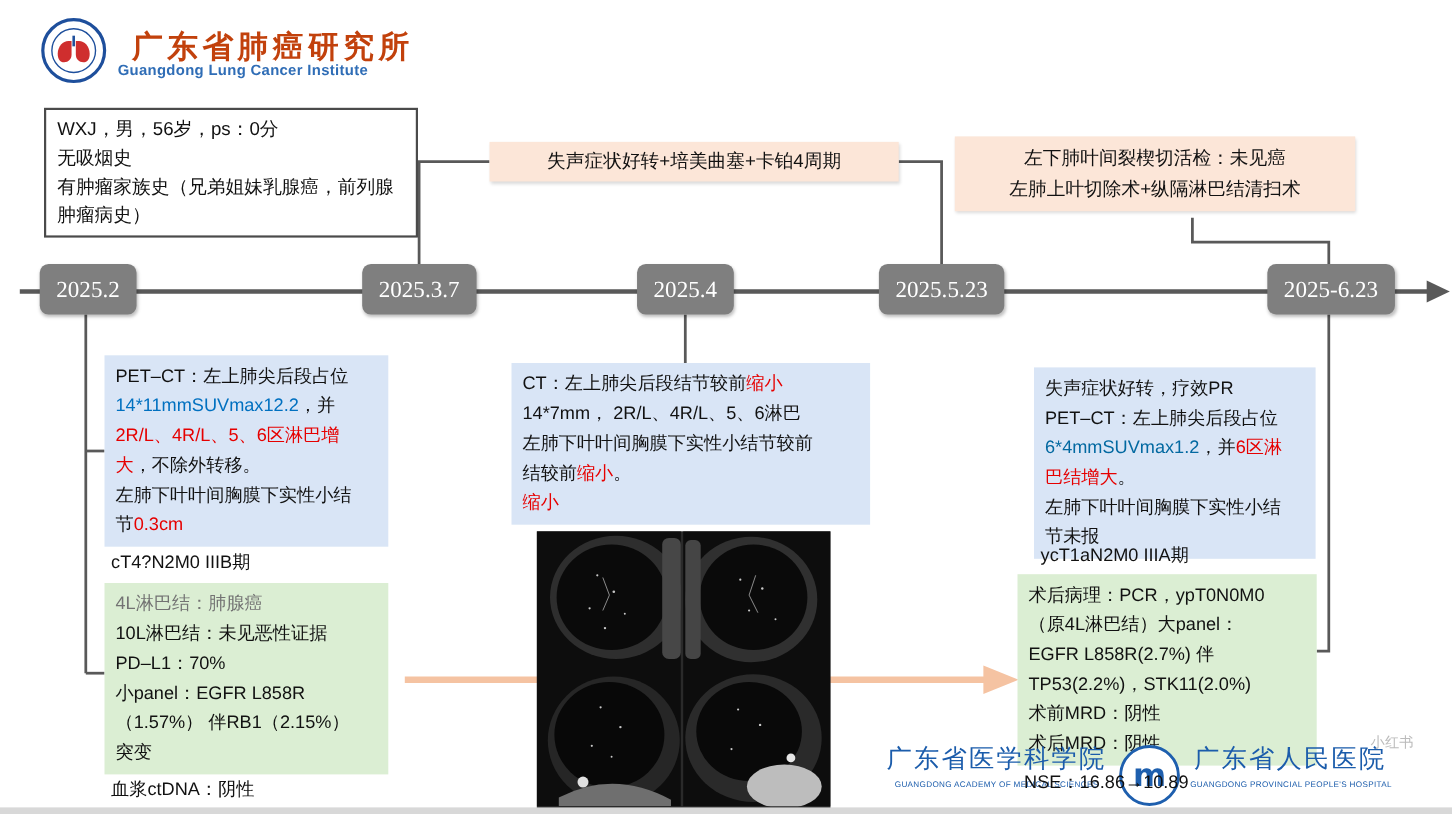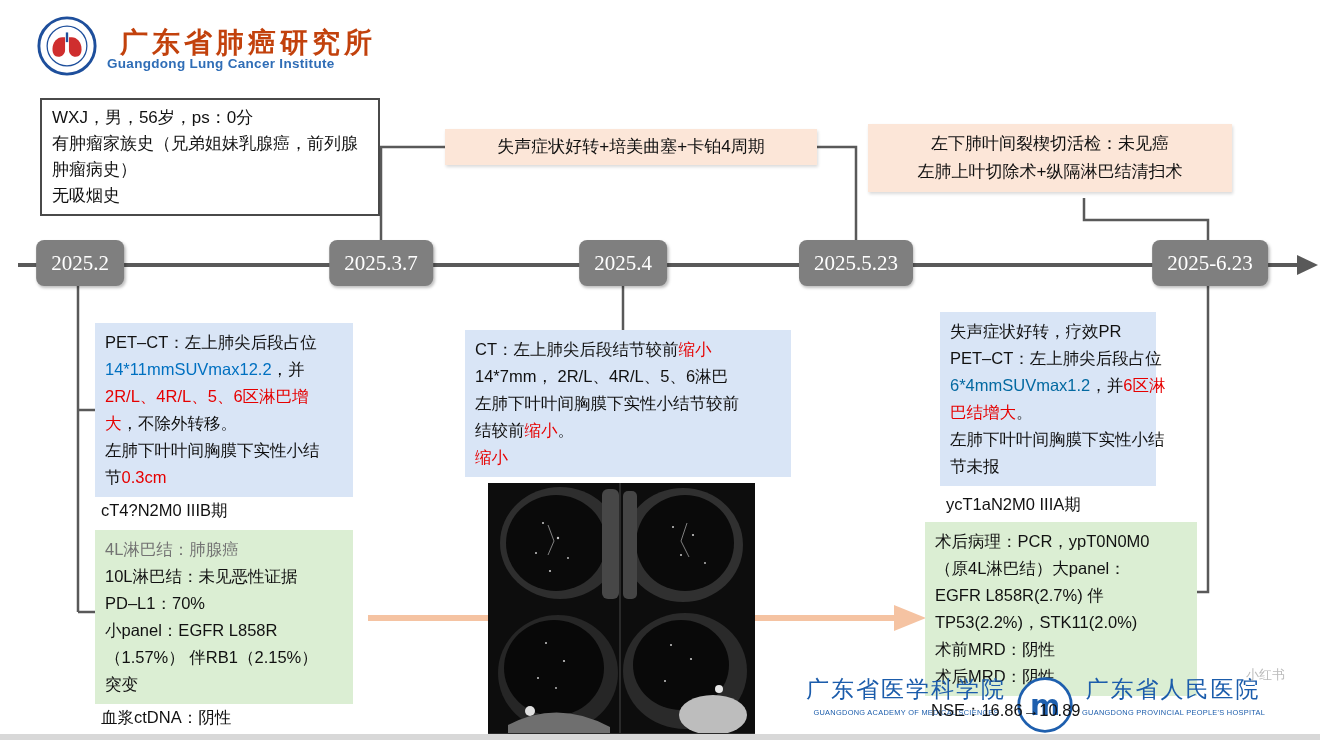--- a/index.html
+++ b/index.html
@@ -62,22 +62,22 @@
     <circle cx="32" cy="32" r="20.5" fill="#ffffff" stroke="#1e4f9c" stroke-width="1.3"></circle>
     <path d="M30,23 v13 c0,4 -3,7 -7,7 s-6,-3 -6,-8 c0,-7 5,-12 10,-12 z" fill="#cf2e2e"></path>
     <path d="M34,23 v13 c0,4 3,7 7,7 s6,-3 6,-8 c0,-7 -5,-12 -10,-12 z" fill="#cf2e2e"></path>
     <rect x="30.8" y="18" width="2.4" height="10" fill="#1e4f9c"></rect>
   </svg>
   <div class="inst-title-cn">广东省肺癌研究所</div>
   <div class="inst-title-en">Guangdong Lung Cancer Institute</div>
 
   <div class="patient-box">
       <div><span>WXJ，男，56岁，ps：0分</span></div>
+      <div><span>无吸烟史</span></div>
       <div><span>有肿瘤家族史（兄弟姐妹乳腺癌，前列腺肿瘤病史）</span></div>
-      <div><span>无吸烟史</span></div>
     </div>
 
   <div class="tl-node" style="left:80px">2025.2</div>
   <div class="tl-node" style="left:381px">2025.3.7</div>
   <div class="tl-node" style="left:623px">2025.4</div>
   <div class="tl-node" style="left:856px">2025.5.23</div>
   <div class="tl-node" style="left:1210px">2025-6.23</div>
 
   <div class="box box-orange center" style="left:445px;top:129px;width:372px;height:36px;line-height:24px;font-size:17px">失声症状好转+培美曲塞+卡铂4周期</div>
   <div class="box box-orange center" style="left:868px;top:124px;width:364px;line-height:28px;font-size:17px">
@@ -146,21 +146,21 @@
       <ellipse cx="64" cy="188" rx="62" ry="58" fill="#2a2a2a"></ellipse>
       <ellipse cx="60" cy="182" rx="48" ry="45" fill="#090909"></ellipse>
       <circle cx="50" cy="162" r="1" fill="#c8c8c8"></circle>
         <circle cx="70" cy="176" r="1.1" fill="#c8c8c8"></circle>
       <circle cx="44" cy="198" r="1" fill="#c8c8c8"></circle>
       <ellipse cx="92" cy="232" rx="34" ry="20" fill="#bdbdbd"></ellipse>
       <circle cx="98" cy="206" r="4" fill="#e6e6e6"></circle>
     </svg>
   </div>
 
-  <div class="box box-blue" style="left:940px;top:312px;width:216px">
+  <div class="box box-blue" style="left:940px;top:334px;width:256px">
       <div><span>失声症状好转，疗效PR</span></div>
       <div><span>PET–CT：左上肺尖后段占位</span></div>
       <div><span style="color: #0369a1;">6*4mmSUVmax1.2</span><span>，并</span><span style="color: rgb(230, 0, 0);">6区淋</span></div>
       <div><span style="color: rgb(230, 0, 0);">巴结增大</span><span>。</span></div>
       <div><span>左肺下叶叶间胸膜下实性小结</span></div>
       <div><span>节未报</span></div>
     </div>
   <div class="note" style="left:946px;top:494px">ycT1aN2M0 IIIA期</div>
 
   <div class="box box-green" style="left:925px;top:522px;width:272px">

